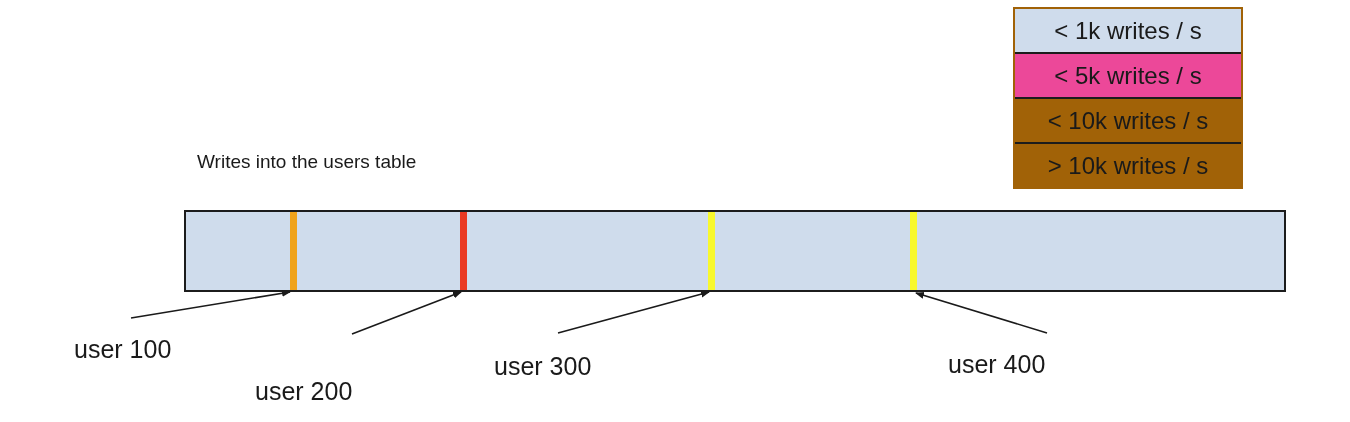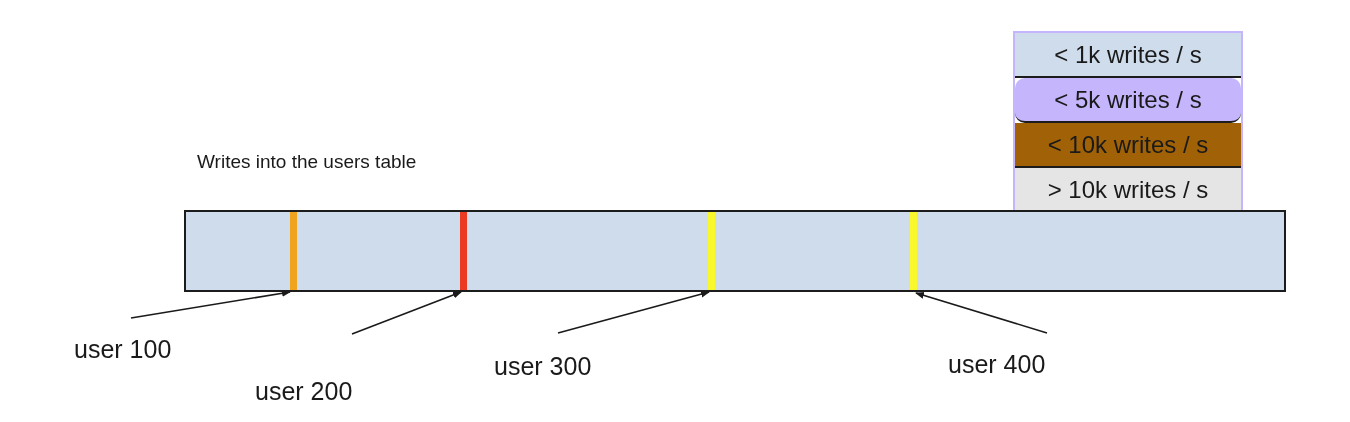--- a/index.html
+++ b/index.html
@@ -39,22 +39,21 @@
   }
   .stripe-0 { left: 104px; }
   .stripe-1 { left: 274px; }
   .stripe-2 { left: 522px; }
   .stripe-3 { left: 724px; }
   .legend {
     position: absolute;
     left: 1013px;
     top: 7px;
     width: 226px;
-    border: 2px solid #c4b5fd;
-    margin-top: 24px;
+    border: 2px solid #a16207;
   }
   .legend-row {
     height: 43px;
     line-height: 43px;
     text-align: center;
     font-size: 24px;
     color: #1a1a1a;
     border-bottom: 2px solid #1c1c1c;
     white-space: nowrap;
   }
@@ -78,23 +77,23 @@
     pointer-events: none;
   }
 </style>
 </head>
 <body>
 
 <div class="canvas">
 
   <div class="legend">
     <div class="legend-row" style="background: rgb(207, 220, 236);">&lt; 1k writes / s</div>
-    <div class="legend-row" style="background: #c4b5fd; border-radius: 10px;">&lt; 5k writes / s</div>
+    <div class="legend-row" style="background: #ec4899;">&lt; 5k writes / s</div>
     <div class="legend-row" style="background: #a16207;">&lt; 10k writes / s</div>
-    <div class="legend-row" style="background: #e5e5e5;">&gt; 10k writes / s</div>
+    <div class="legend-row" style="background: #a16207;">&gt; 10k writes / s</div>
   </div>
 
   <div class="title">Writes into the users table</div>
 
   <div class="bar" style="background: rgb(207, 220, 236);">
     <div class="stripe stripe-0" style="background: rgb(240, 163, 28);"></div>
     <div class="stripe stripe-1" style="background: rgb(234, 58, 35);"></div>
     <div class="stripe stripe-2" style="background: rgb(248, 248, 45);"></div>
     <div class="stripe stripe-3" style="background: rgb(248, 248, 45);"></div>
   </div>

